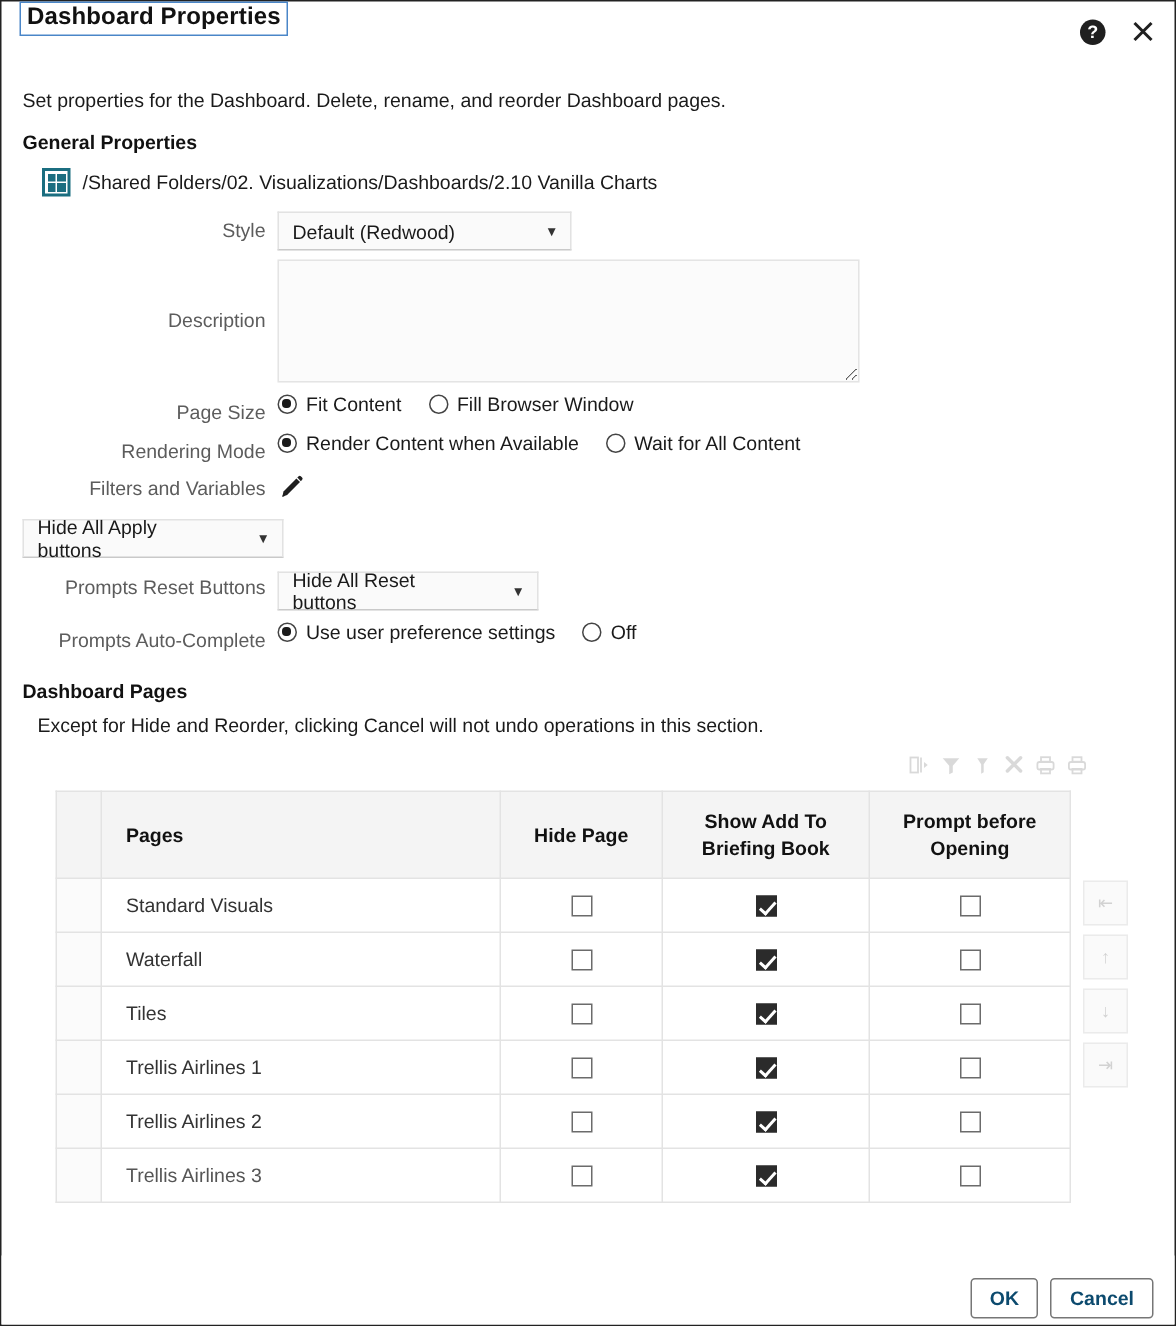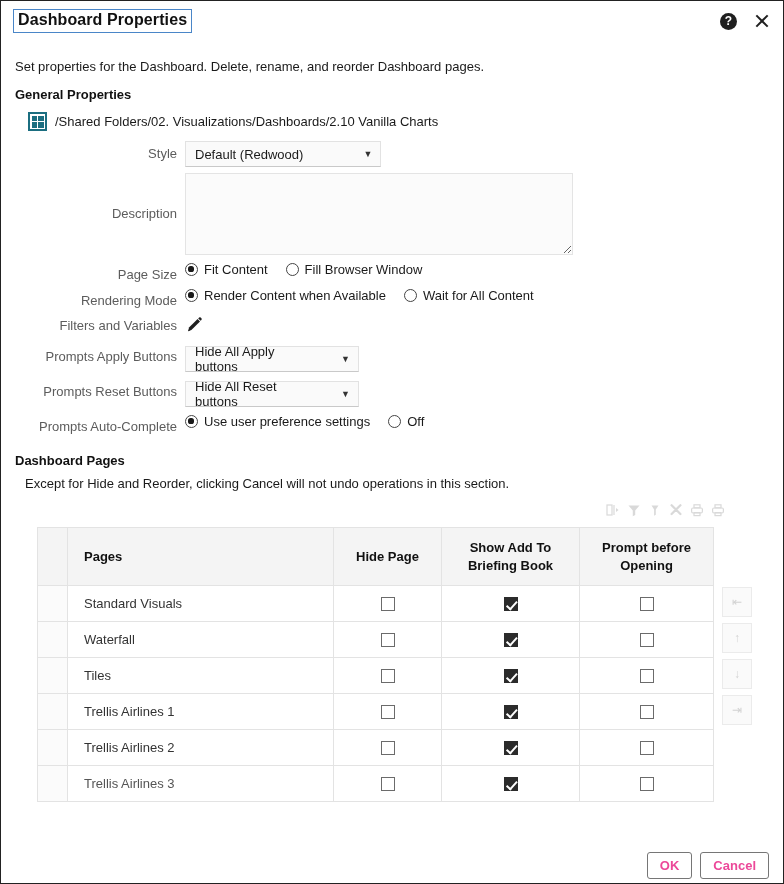--- a/index.html
+++ b/index.html
@@ -26,21 +26,21 @@
     display: flex;
     flex-direction: column;
   }
 
   
   .titlebar {
     position: relative;
     height: 40px;
     flex: 0 0 40px;
     display: flex;
-    align-items: center;
+    align-items: flex-start;
     padding: 0 10px 0 12px;
   }
   .title-focus {
     display: inline-block;
     border: 1px solid #4a86c8;
     padding: 1px 4px 2px 4px;
     line-height: 1.15;
   }
   .title-text {
     font-size: 16px;
@@ -363,21 +363,21 @@
   .btn {
     min-width: 38px;
     height: 27px;
     padding: 0 12px;
     background: #fff;
     border: 1px solid #767676;
     border-radius: 3px;
     font-family: "Liberation Sans", sans-serif;
     font-size: 13px;
     font-weight: bold;
-    color: #ec4899;
+    color: #0c4a6e;
     cursor: pointer;
     margin-top: 10px;
   }
 </style>
 </head>
 <body>
 
 <div class="dialog">
 
   <div class="titlebar">
@@ -464,21 +464,20 @@
               <path d="M3.2 16.2 L4.0 12.6 L12.6 4.0 L15.0 6.4 L6.4 15.0 Z" fill="#1f1f1f"></path>
               <path d="M13.2 3.4 L14.1 2.5 Q14.9 1.8 15.7 2.6 L16.4 3.3 Q17.2 4.1 16.4 4.9 L15.6 5.8 Z" fill="#1f1f1f"></path>
               <path d="M3.2 16.2 L4.9 15.6 L3.8 14.5 Z" fill="#1f1f1f"></path>
             </svg>
           </span>
         </div>
       </div>
 
 
       <div class="form-row sel-row">
-        <div class="form-label">Prompts Apply Buttons</div>
         <div class="form-field">
           <div class="select-box select-wide">
             <span>Hide All Apply buttons</span>
             <span class="caret">▼</span>
           </div>
         </div>
       </div>
 
       <div class="form-row sel-row">
         <div class="form-label">Prompts Reset Buttons</div>

